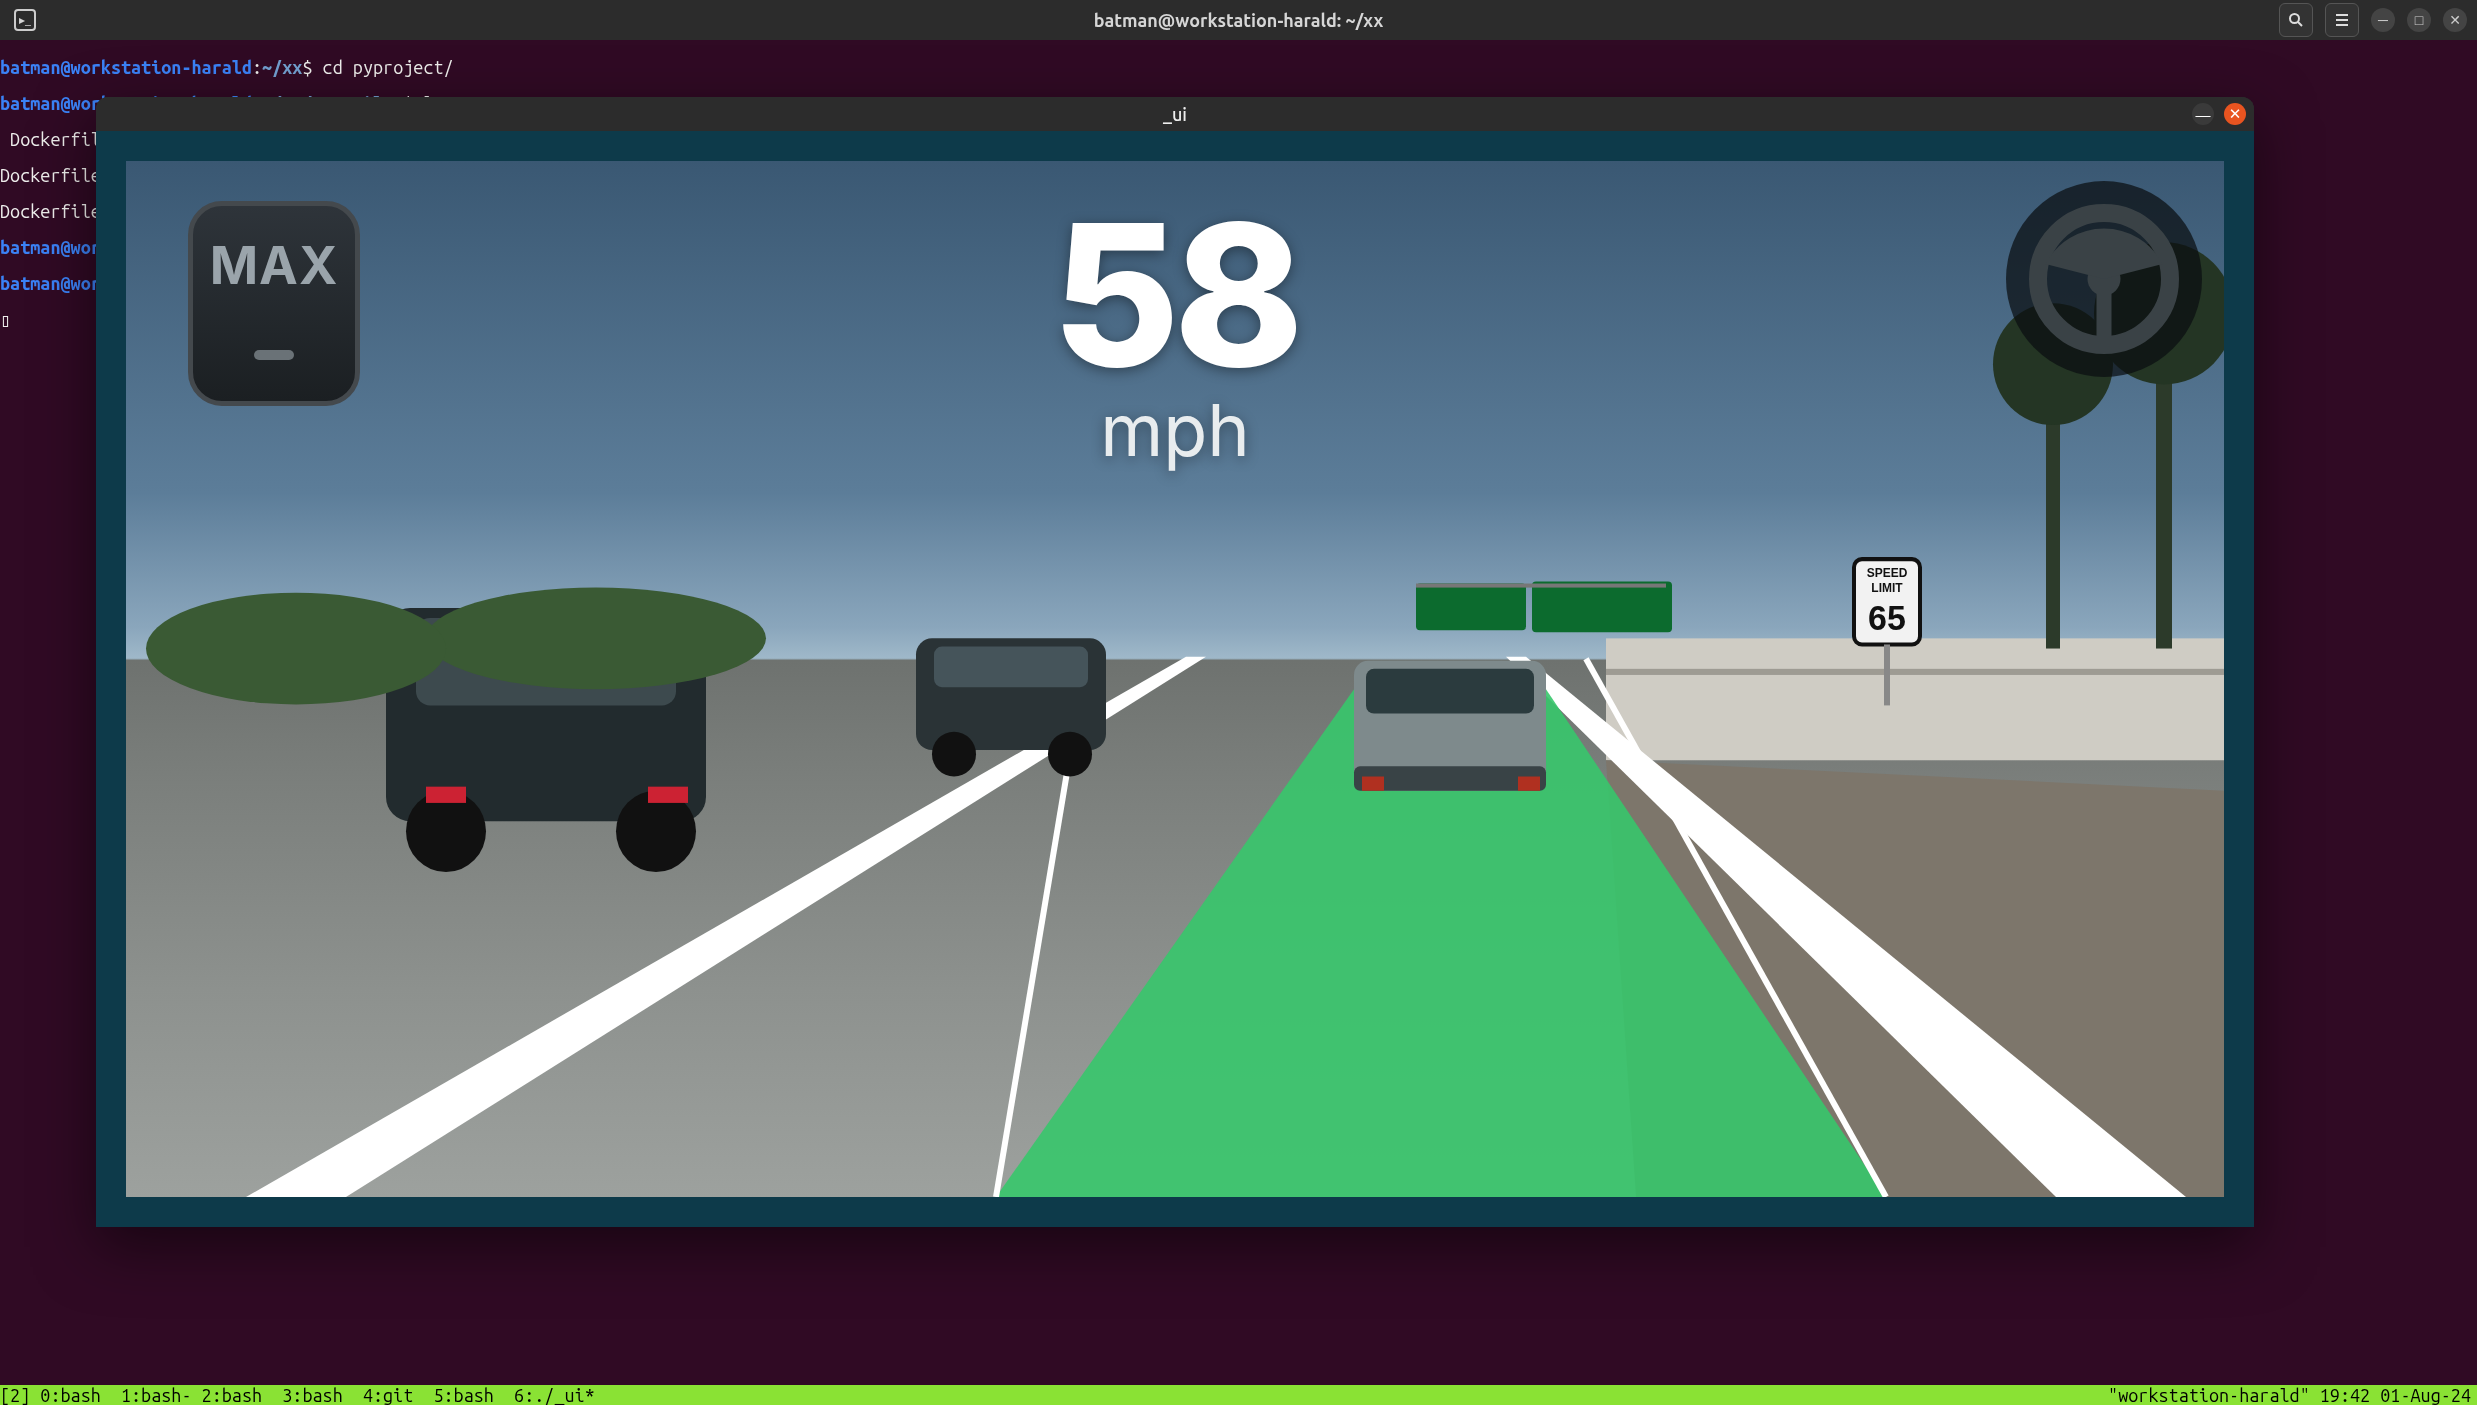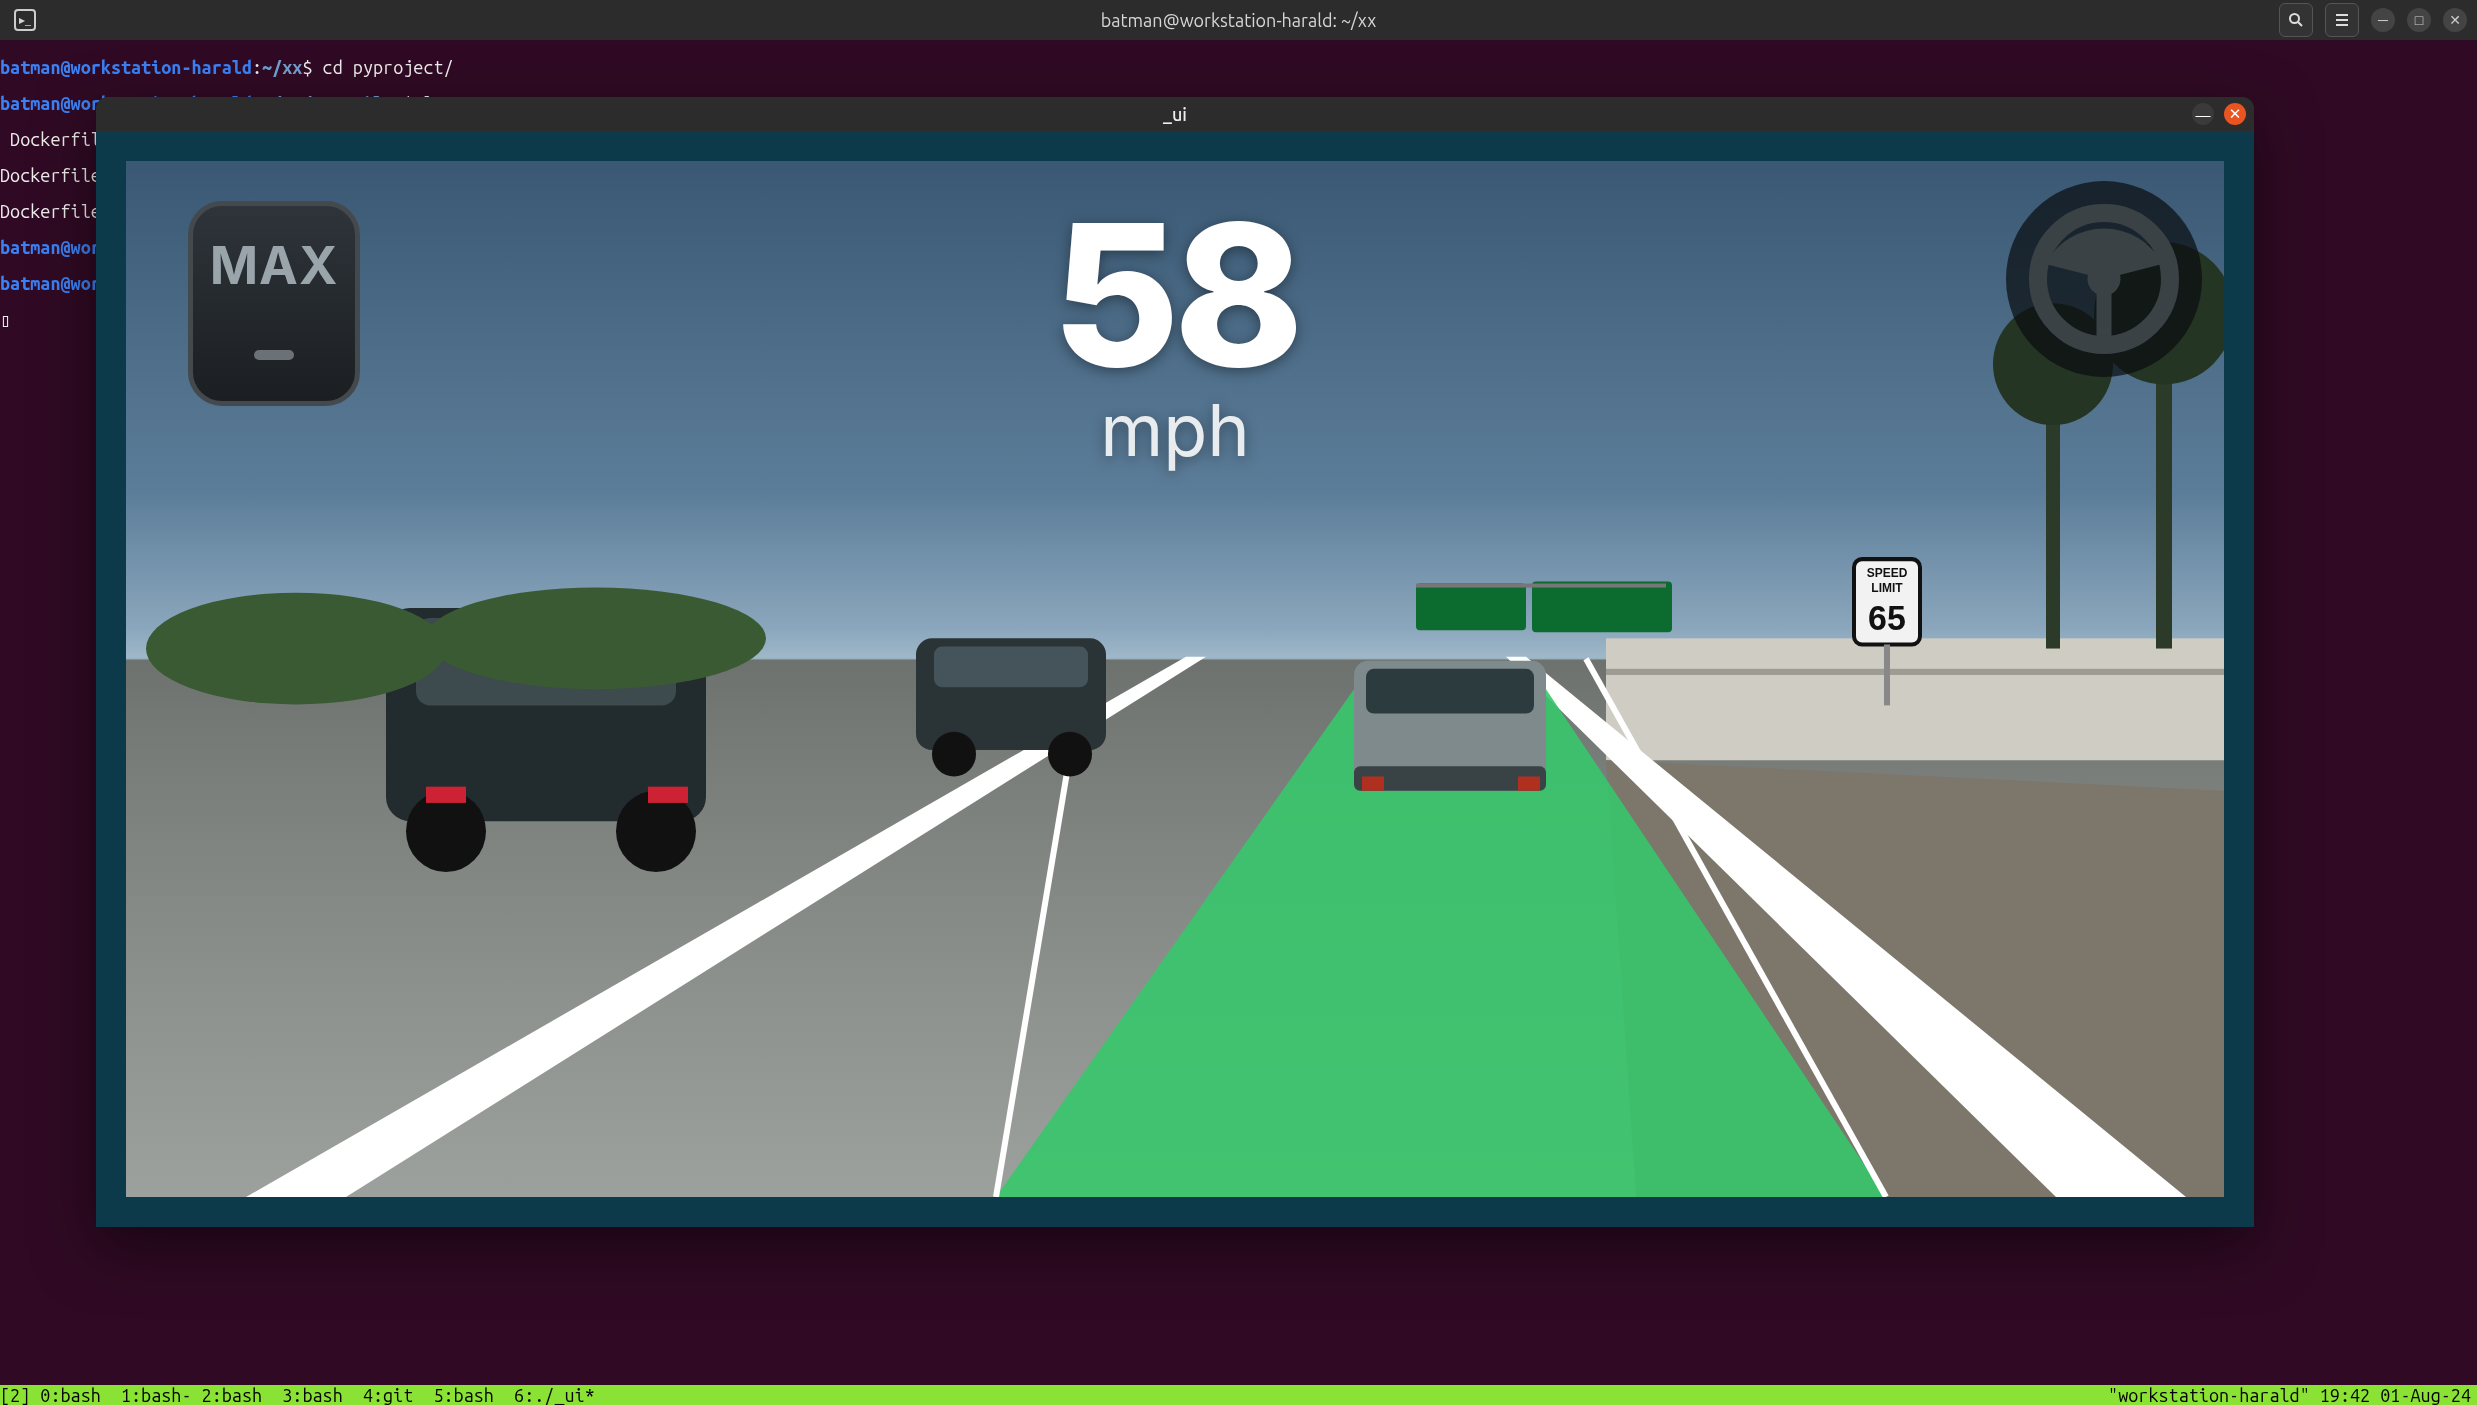--- a/index.html
+++ b/index.html
@@ -1,21 +1,21 @@
 <!DOCTYPE html>
 <html><head>
 <meta charset="utf-8">
 <style>
 * { margin:0; padding:0; box-sizing:border-box; }
 html,body { width:2477px; height:1405px; background:#000; font-family:"Ubuntu Mono","DejaVu Sans Mono",monospace; overflow:hidden; }
 
 
 .topbar { height:40px; background:#2c2c2c; display:flex; align-items:center; color:#d6d6d6; font-family:Ubuntu,Cantarell,sans-serif; font-size:18px; position:relative; }
 .topbar .term-icon { width:22px; height:22px; margin-left:14px; border:2px solid #ccc; border-radius:4px; display:flex; align-items:center; justify-content:center; font-size:12px; }
-.topbar .title { position:absolute; left:50%; transform:translateX(-50%); font-weight:400; }
+.topbar .title { position:absolute; left:50%; transform:translateX(-50%); font-weight:700; }
 .topbar .right { margin-left:auto; display:flex; align-items:center; gap:12px; margin-right:10px; }
 .ticon { width:34px; height:34px; border:1px solid #555; border-radius:6px; display:flex; align-items:center; justify-content:center; background:#333; }
 .wbtn { width:24px; height:24px; border-radius:50%; background:#444; display:flex; align-items:center; justify-content:center; font-size:14px; color:#ccc; }
 .wbtn.close { background:#444; }
 
 
 .termbody { position:absolute; top:40px; left:0; right:0; bottom:0; background:#300a24; color:#eeeeec; font-size:18px; line-height:18px; white-space:pre; font-family:"Ubuntu Mono","DejaVu Sans Mono",monospace; }
 .tline { height:18px; }
 .pr-user { color:#3b82f6; font-weight:bold; }
 .pr-path { color:#729fcf; font-weight:bold; }

